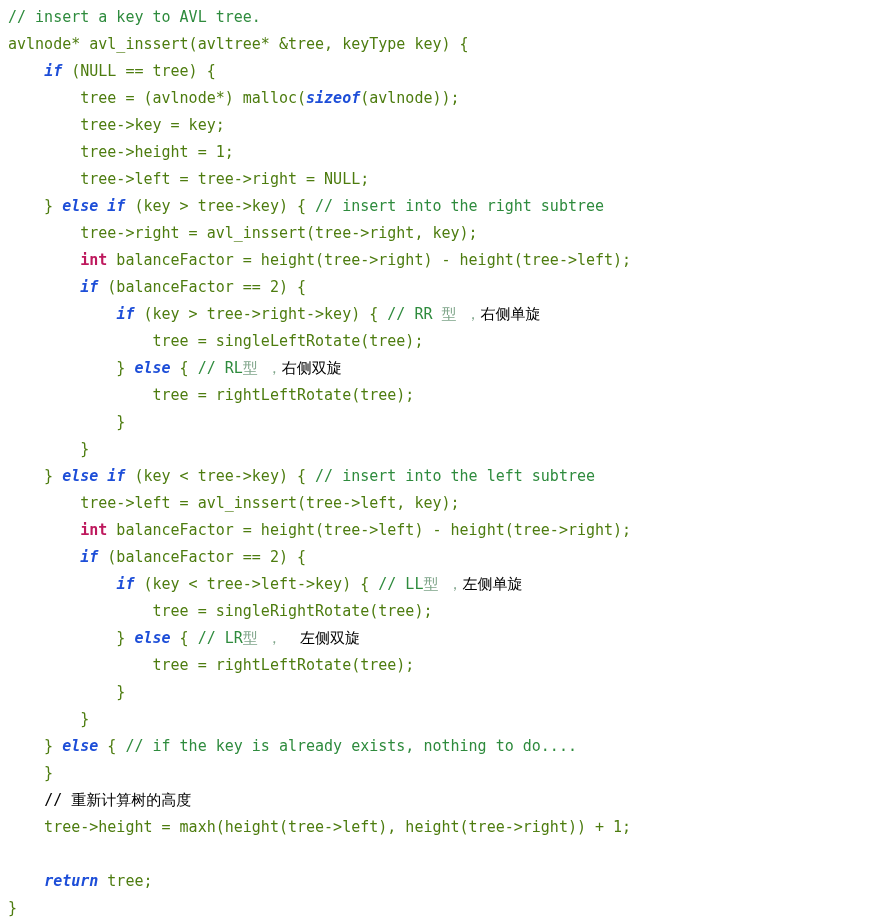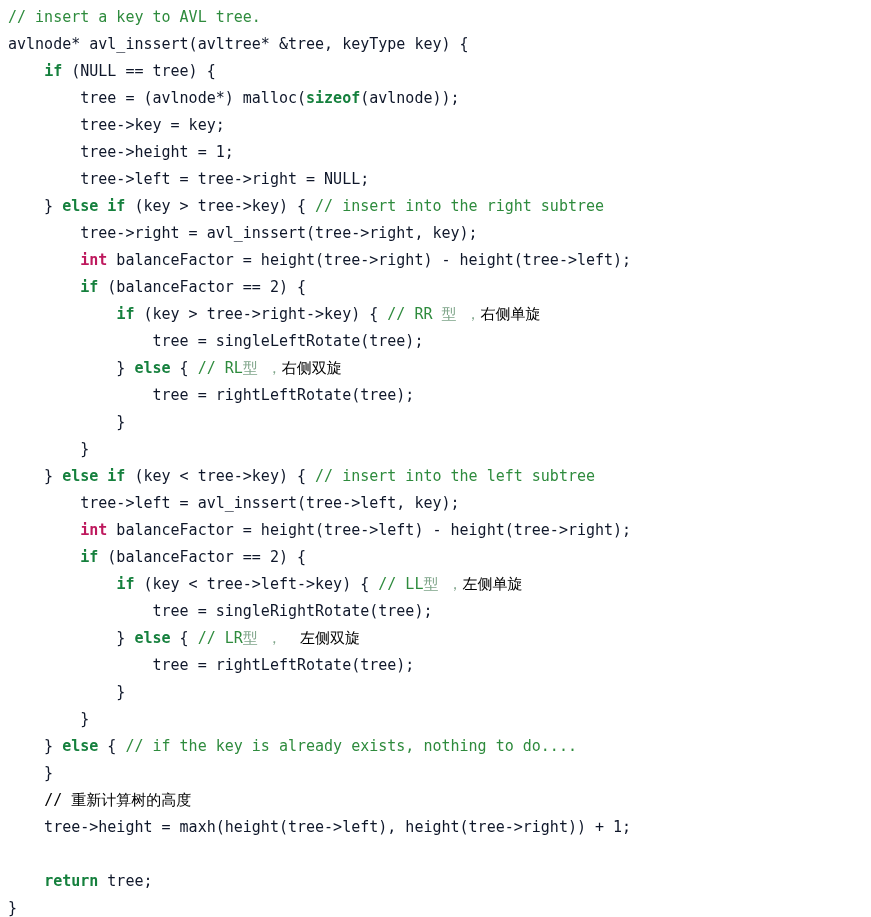--- a/index.html
+++ b/index.html
@@ -21,22 +21,22 @@
     color: #24292e;
     letter-spacing: 0px;
   }
   .line {
     height: 27px;
     white-space: pre;
     font-family: "DejaVu Sans Mono", "Liberation Mono", monospace;
   }
   .tok { white-space: pre; }
   
-  .t-plain   { color: #0f172a; }
-  .t-kw      { color: #15803d; font-weight: bold; }
+  .t-plain   { color: #4d7c0f; }
+  .t-kw      { color: #1d4ed8; font-weight: bold; font-style: italic; }
   .t-type    { color: #be185d; font-weight: bold; }
   .t-cmt     { color: #2e8b3d; }
   .t-cmt-cn  { color: #000000; }
   .t-cmt-mid { color: #7fa58a; }
 </style>
 </head>
 <body>
 
 <div id="code-listing" style="background: rgb(255, 255, 255);"><div class="line"><span class="tok t-cmt">// insert a key to AVL tree.</span></div><div class="line"><span class="tok t-plain">avlnode* avl_inssert(avltree* &amp;tree, keyType key) {</span></div><div class="line"><span class="tok t-plain">    </span><span class="tok t-kw">if</span><span class="tok t-plain"> (NULL == tree) {</span></div><div class="line"><span class="tok t-plain">        tree = (avlnode*) malloc(</span><span class="tok t-kw">sizeof</span><span class="tok t-plain">(avlnode));</span></div><div class="line"><span class="tok t-plain">        tree-&gt;key = key;</span></div><div class="line"><span class="tok t-plain">        tree-&gt;height = 1;</span></div><div class="line"><span class="tok t-plain">        tree-&gt;left = tree-&gt;right = NULL;</span></div><div class="line"><span class="tok t-plain">    } </span><span class="tok t-kw">else if</span><span class="tok t-plain"> (key &gt; tree-&gt;key) { </span><span class="tok t-cmt">// insert into the right subtree</span></div><div class="line"><span class="tok t-plain">        tree-&gt;right = avl_inssert(tree-&gt;right, key);</span></div><div class="line"><span class="tok t-plain">        </span><span class="tok t-type">int</span><span class="tok t-plain"> balanceFactor = height(tree-&gt;right) - height(tree-&gt;left);</span></div><div class="line"><span class="tok t-plain">        </span><span class="tok t-kw">if</span><span class="tok t-plain"> (balanceFactor == 2) {</span></div><div class="line"><span class="tok t-plain">            </span><span class="tok t-kw">if</span><span class="tok t-plain"> (key &gt; tree-&gt;right-&gt;key) { </span><span class="tok t-cmt">// RR </span><span class="tok t-cmt-mid">型 ，</span><span class="tok t-cmt-cn">右侧单旋</span></div><div class="line"><span class="tok t-plain">                tree = singleLeftRotate(tree);</span></div><div class="line"><span class="tok t-plain">            } </span><span class="tok t-kw">else</span><span class="tok t-plain"> { </span><span class="tok t-cmt">// RL</span><span class="tok t-cmt-mid">型 ，</span><span class="tok t-cmt-cn">右侧双旋</span></div><div class="line"><span class="tok t-plain">                tree = rightLeftRotate(tree);</span></div><div class="line"><span class="tok t-plain">            }</span></div><div class="line"><span class="tok t-plain">        }</span></div><div class="line"><span class="tok t-plain">    } </span><span class="tok t-kw">else if</span><span class="tok t-plain"> (key &lt; tree-&gt;key) { </span><span class="tok t-cmt">// insert into the left subtree</span></div><div class="line"><span class="tok t-plain">        tree-&gt;left = avl_inssert(tree-&gt;left, key);</span></div><div class="line"><span class="tok t-plain">        </span><span class="tok t-type">int</span><span class="tok t-plain"> balanceFactor = height(tree-&gt;left) - height(tree-&gt;right);</span></div><div class="line"><span class="tok t-plain">        </span><span class="tok t-kw">if</span><span class="tok t-plain"> (balanceFactor == 2) {</span></div><div class="line"><span class="tok t-plain">            </span><span class="tok t-kw">if</span><span class="tok t-plain"> (key &lt; tree-&gt;left-&gt;key) { </span><span class="tok t-cmt">// LL</span><span class="tok t-cmt-mid">型 ，</span><span class="tok t-cmt-cn">左侧单旋</span></div><div class="line"><span class="tok t-plain">                tree = singleRightRotate(tree);</span></div><div class="line"><span class="tok t-plain">            } </span><span class="tok t-kw">else</span><span class="tok t-plain"> { </span><span class="tok t-cmt">// LR</span><span class="tok t-cmt-mid">型 ，  </span><span class="tok t-cmt-cn">左侧双旋</span></div><div class="line"><span class="tok t-plain">                tree = rightLeftRotate(tree);</span></div><div class="line"><span class="tok t-plain">            }</span></div><div class="line"><span class="tok t-plain">        }</span></div><div class="line"><span class="tok t-plain">    } </span><span class="tok t-kw">else</span><span class="tok t-plain"> { </span><span class="tok t-cmt">// if the key is already exists, nothing to do....</span></div><div class="line"><span class="tok t-plain">    }</span></div><div class="line"><span class="tok t-plain">    </span><span class="tok t-cmt-cn">// 重新计算树的高度</span></div><div class="line"><span class="tok t-plain">    tree-&gt;height = maxh(height(tree-&gt;left), height(tree-&gt;right)) + 1;</span></div><div class="line"><span class="tok t-plain"></span></div><div class="line"><span class="tok t-plain">    </span><span class="tok t-kw">return</span><span class="tok t-plain"> tree;</span></div><div class="line"><span class="tok t-plain">}</span></div></div>
 

